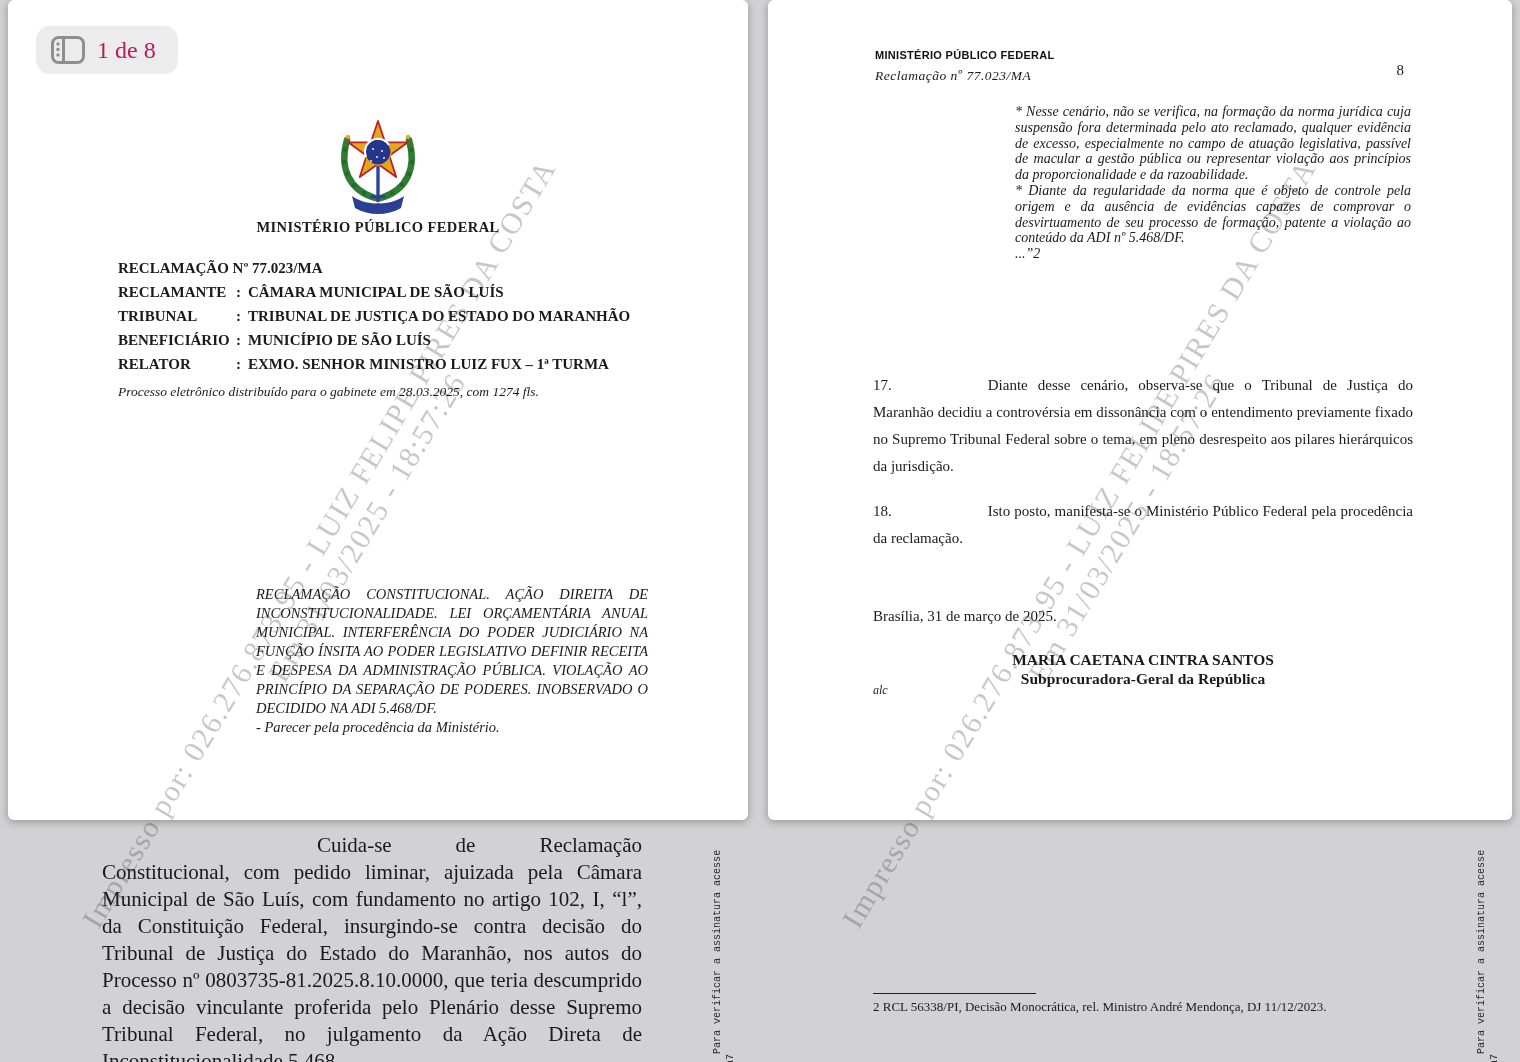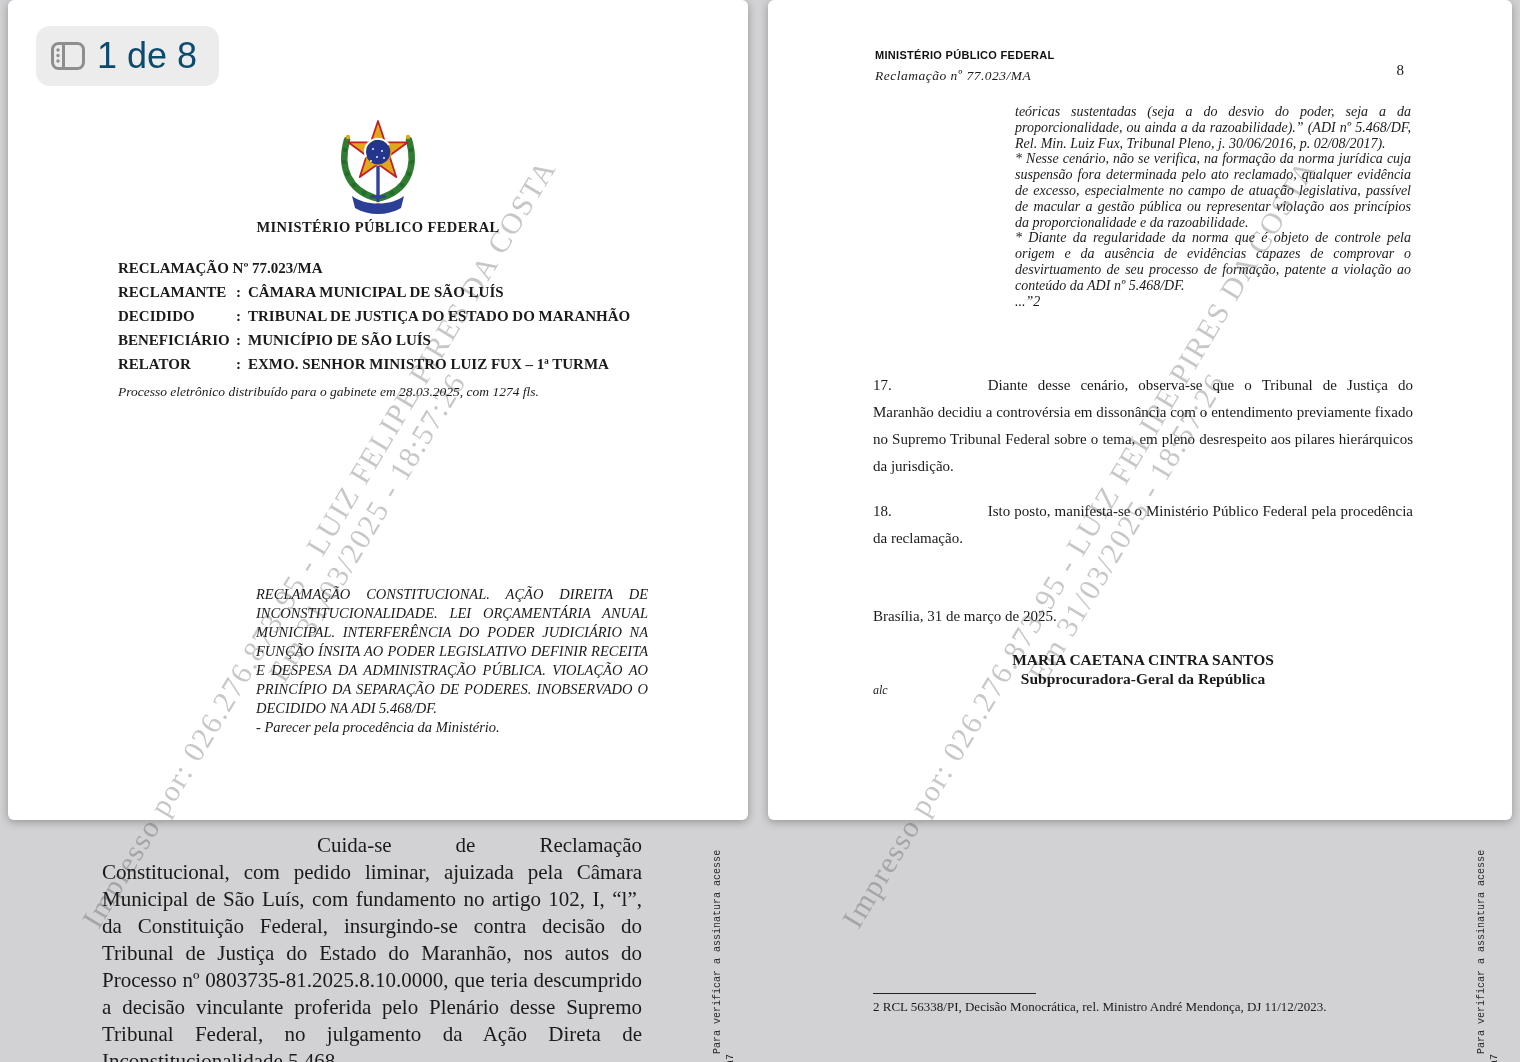--- a/index.html
+++ b/index.html
@@ -19,22 +19,22 @@
 
   
   .page-pill {
     position:absolute; left:36px; top:26px; z-index:20;
     background:rgba(235,235,235,.94);
     border-radius:14px; padding:9px 22px 9px 14px;
     display:flex; align-items:center; gap:11px;
     cursor:pointer;
   }
   .page-pill-text {
-    font-family:Liberation Sans, sans-serif;
-    font-size:36px; color:#0c4a6e;
+    font-family:Liberation Serif, serif;
+    font-size:24px; color:#be185d;
   }
 
   
   .wm {
     position:absolute; white-space:nowrap; pointer-events:none; z-index:6;
     color:rgba(40,40,40,.26);
     font-family:"Liberation Serif", serif;
     transform-origin:0 50%;
     transform:rotate(-59deg);
   }
@@ -167,21 +167,21 @@
   <div class="org-title">MINISTÉRIO PÚBLICO FEDERAL</div>
 
   <div class="party-block">
     <div>RECLAMAÇÃO Nº 77.023/MA</div>
     <div class="party-row">
       <span class="party-label">RECLAMANTE</span>
         <span class="party-colon">:</span>
       <span>CÂMARA MUNICIPAL DE SÃO LUÍS</span>
     </div>
     <div class="party-row">
-      <span class="party-label">DECIDIDO</span>
+      <span class="party-label">TRIBUNAL</span>
         <span class="party-colon">:</span>
       <span>TRIBUNAL DE JUSTIÇA DO ESTADO DO MARANHÃO</span>
     </div>
     <div class="party-row">
       <span class="party-label">BENEFICIÁRIO</span>
         <span class="party-colon">:</span>
       <span>MUNICÍPIO DE SÃO LUÍS</span>
     </div>
     <div class="party-row">
       <span class="party-label">RELATOR</span>
@@ -210,21 +210,20 @@
 
 <div class="page" id="page-right">
 
   <div class="p8-header">
     <div class="p8-org">MINISTÉRIO PÚBLICO FEDERAL</div>
     <div class="p8-case">Reclamação  nº 77.023/MA</div>
   </div>
   <div class="p8-pagenum">8</div>
 
   <div class="p8-quote">
-    <p>teóricas sustentadas (seja a do desvio do poder, seja a da proporcionalidade, ou ainda a da razoabilidade).”    (ADI nº 5.468/DF, Rel. Min. Luiz Fux, Tribunal Pleno, j. 30/06/2016, p. 02/08/2017).</p>
     <p>* Nesse cenário, não se verifica, na formação da norma jurídica cuja suspensão fora determinada pelo ato reclamado, qualquer evidência de excesso, especialmente no campo de atuação legislativa, passível de macular a gestão pública ou representar violação aos princípios da proporcionalidade e da razoabilidade.</p>
     <p>* Diante da regularidade da norma que é objeto de controle pela origem e da ausência de evidências capazes de comprovar o desvirtuamento de seu processo de formação, patente a violação ao conteúdo da ADI nº 5.468/DF.</p>
     <p>...”2</p>
   </div>
 
   <div class="p8-para" id="para-17">
     <span>17.</span><span class="ptab"></span><span>Diante desse cenário, observa-se que o Tribunal de Justiça do Maranhão decidiu a controvérsia em dissonância com o entendimento previamente fixado no Supremo Tribunal Federal sobre o tema, em pleno desrespeito aos pilares hierárquicos da jurisdição.</span>
   </div>
 
   <div class="p8-para" id="para-18">

